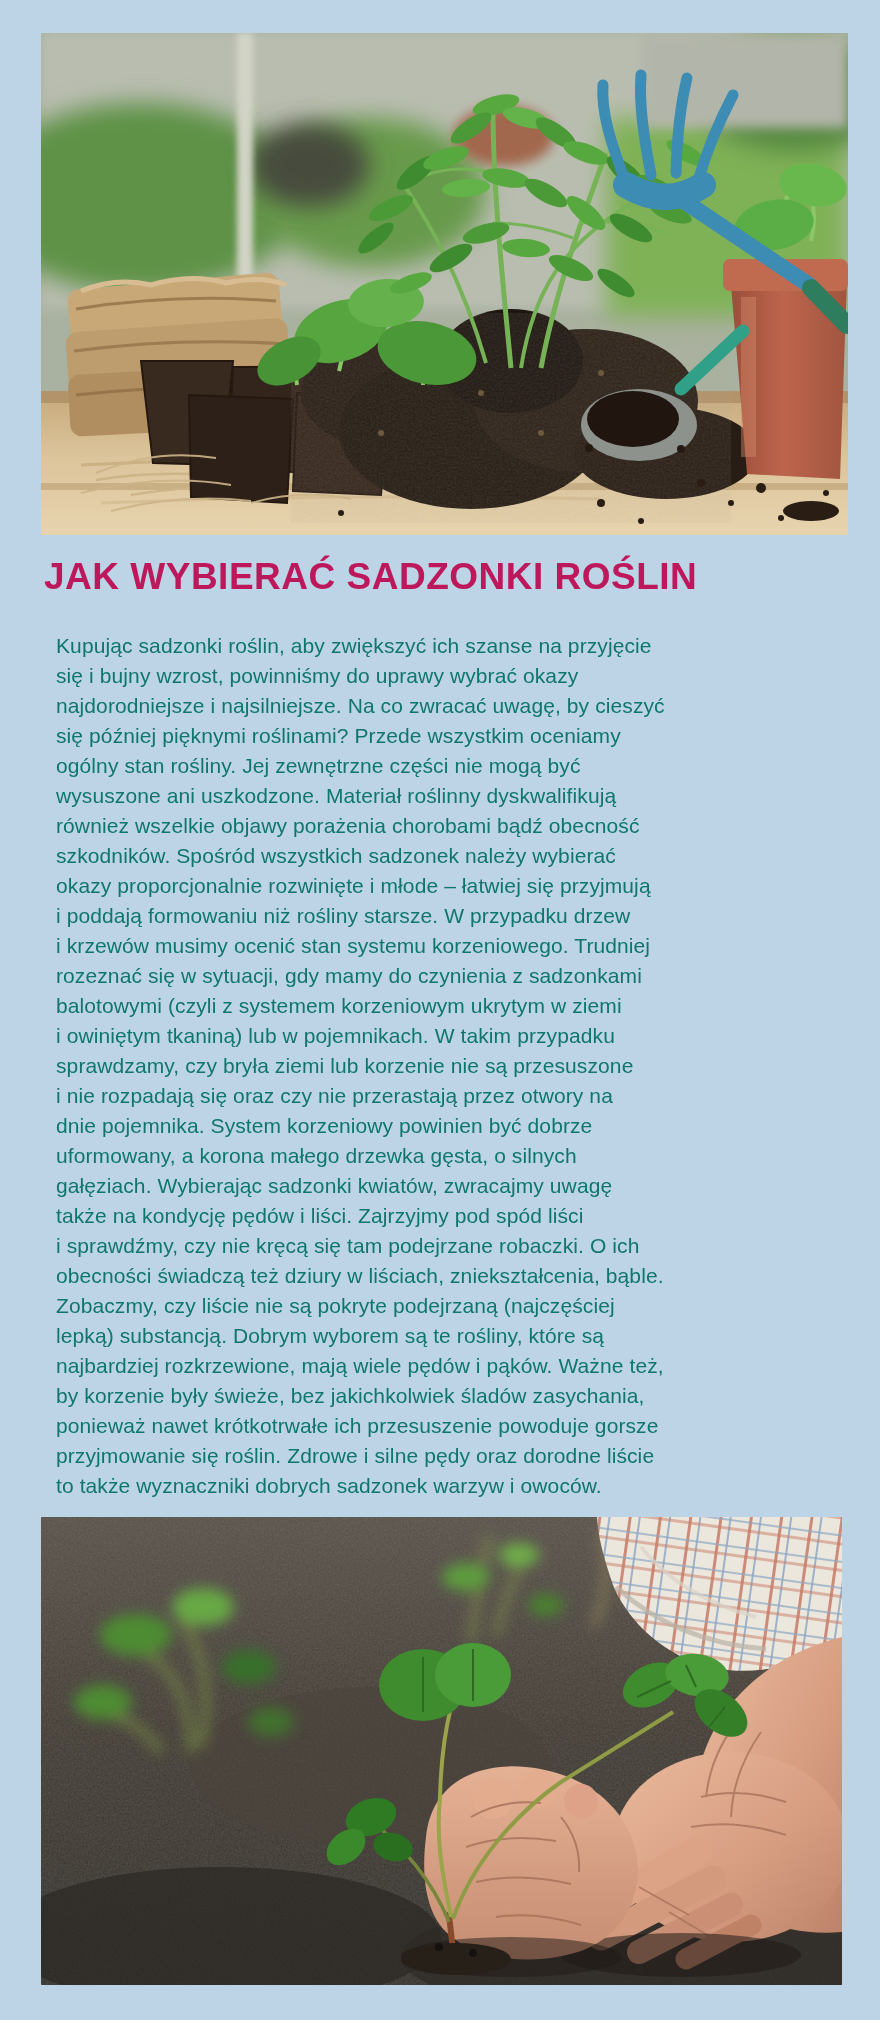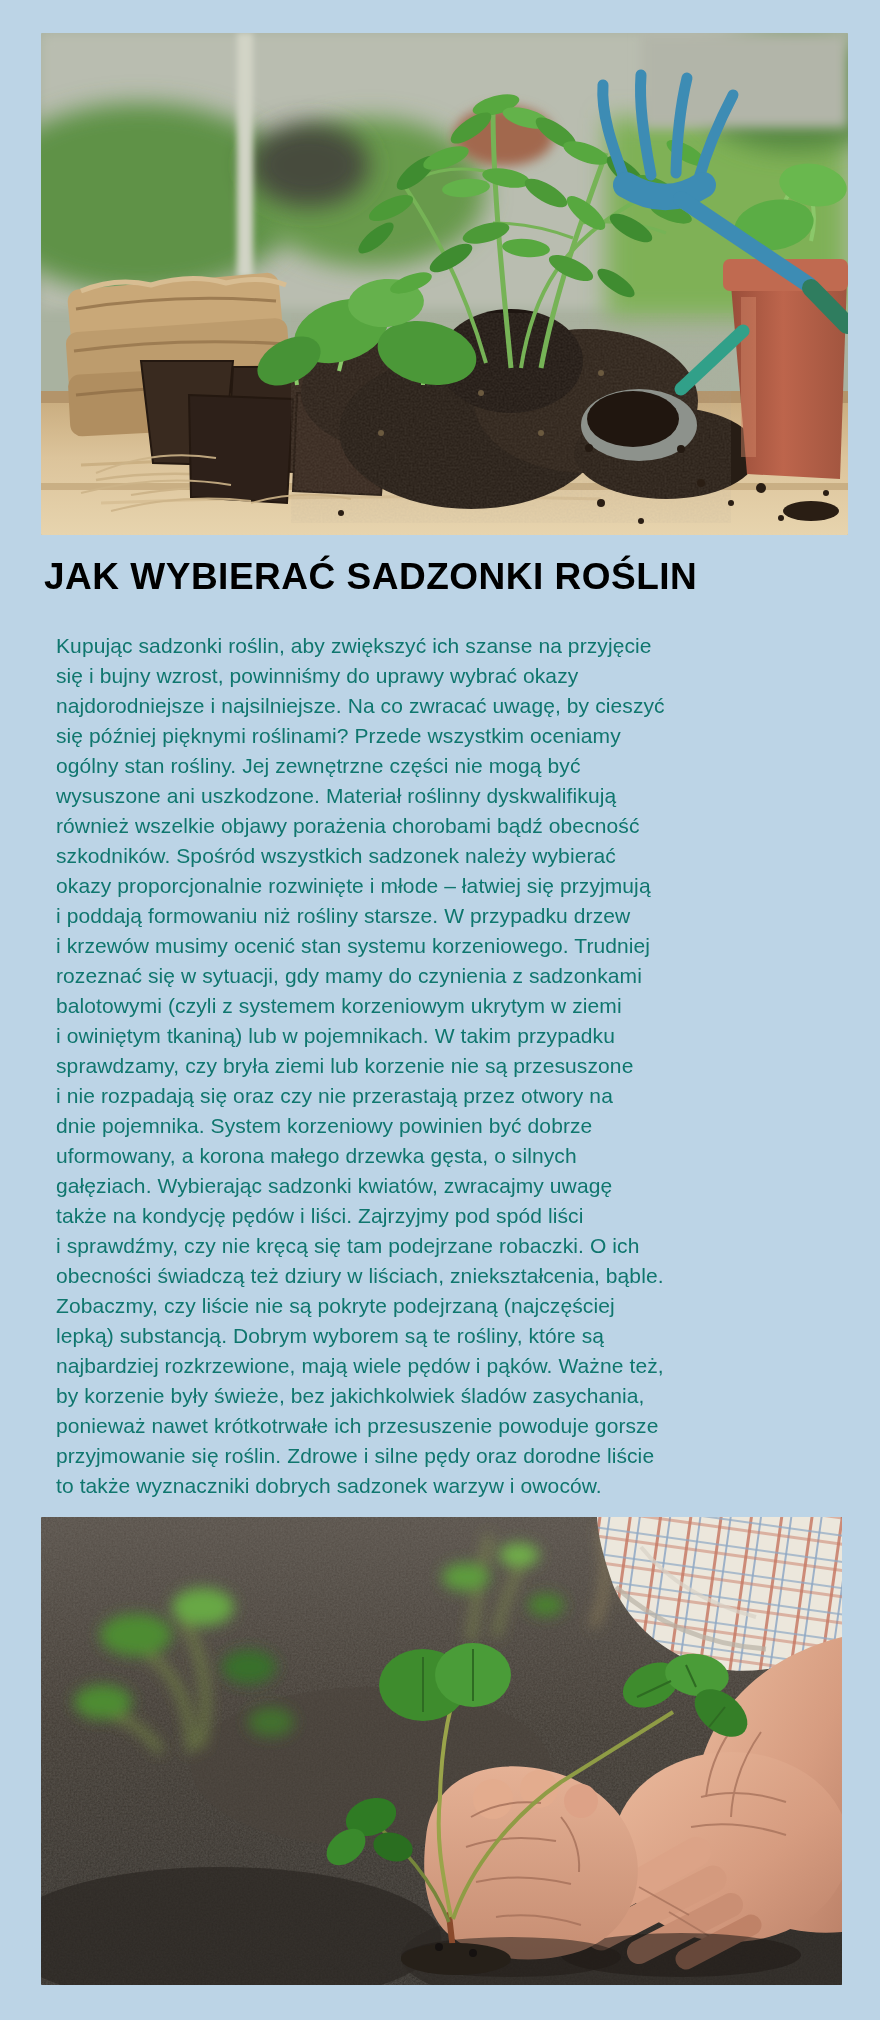--- a/index.html
+++ b/index.html
@@ -9,21 +9,21 @@
     font-family:"Liberation Sans",sans-serif;
     position:relative;overflow:hidden;
   }
   .photo{position:absolute;margin:0;overflow:hidden;border-radius:1px}
   .photo svg{display:block;width:100%;height:100%}
   #photo-top{left:41px;top:33px;width:807px;height:502px}
   #photo-bottom{left:41px;top:1517px;width:801px;height:468px}
   h1#page-title{
     position:absolute;left:44px;top:556px;margin:0;
     font-size:37px;font-weight:700;letter-spacing:.5px;
-    color:#000000;white-space:nowrap;
+    color:#be185d;white-space:nowrap;
   }
   p#article-body{
     position:absolute;left:40px;top:615px;width:805px;margin:16px;
     font-size:21px;line-height:30px;color:#0f766e;
     white-space:pre-line;letter-spacing:.1px;
   }
 </style>
 </head>
 <body>
 

